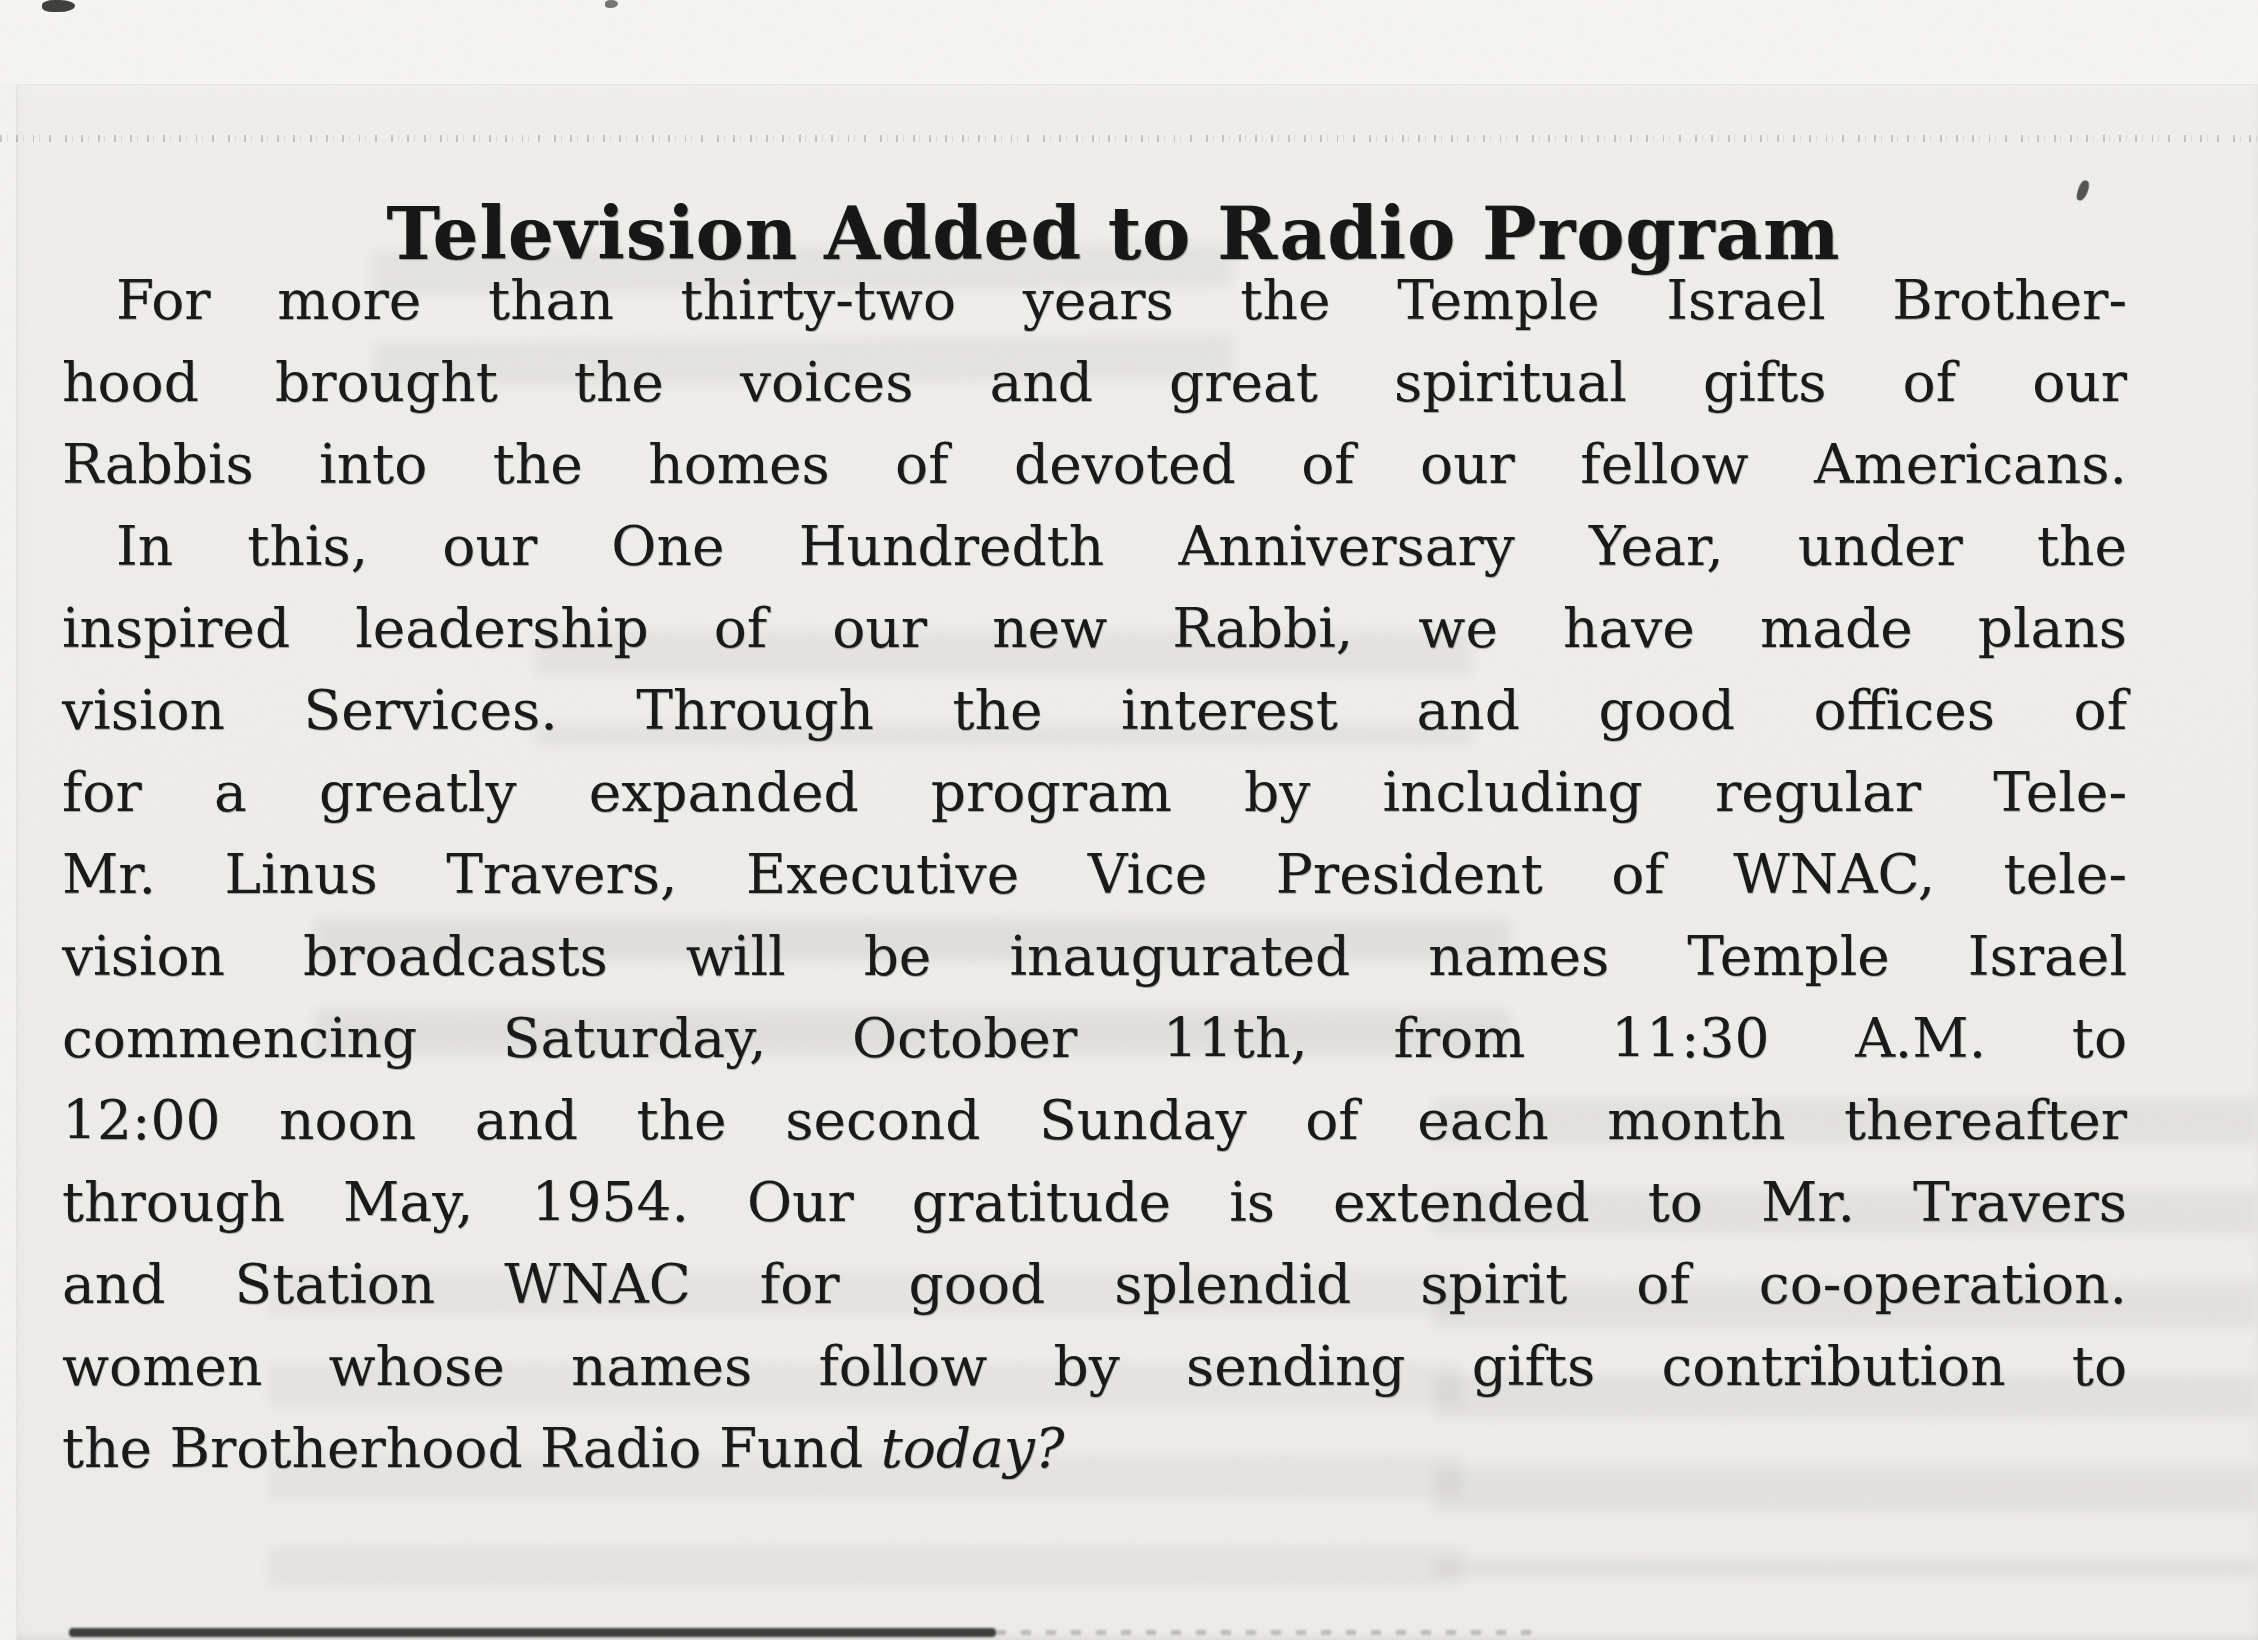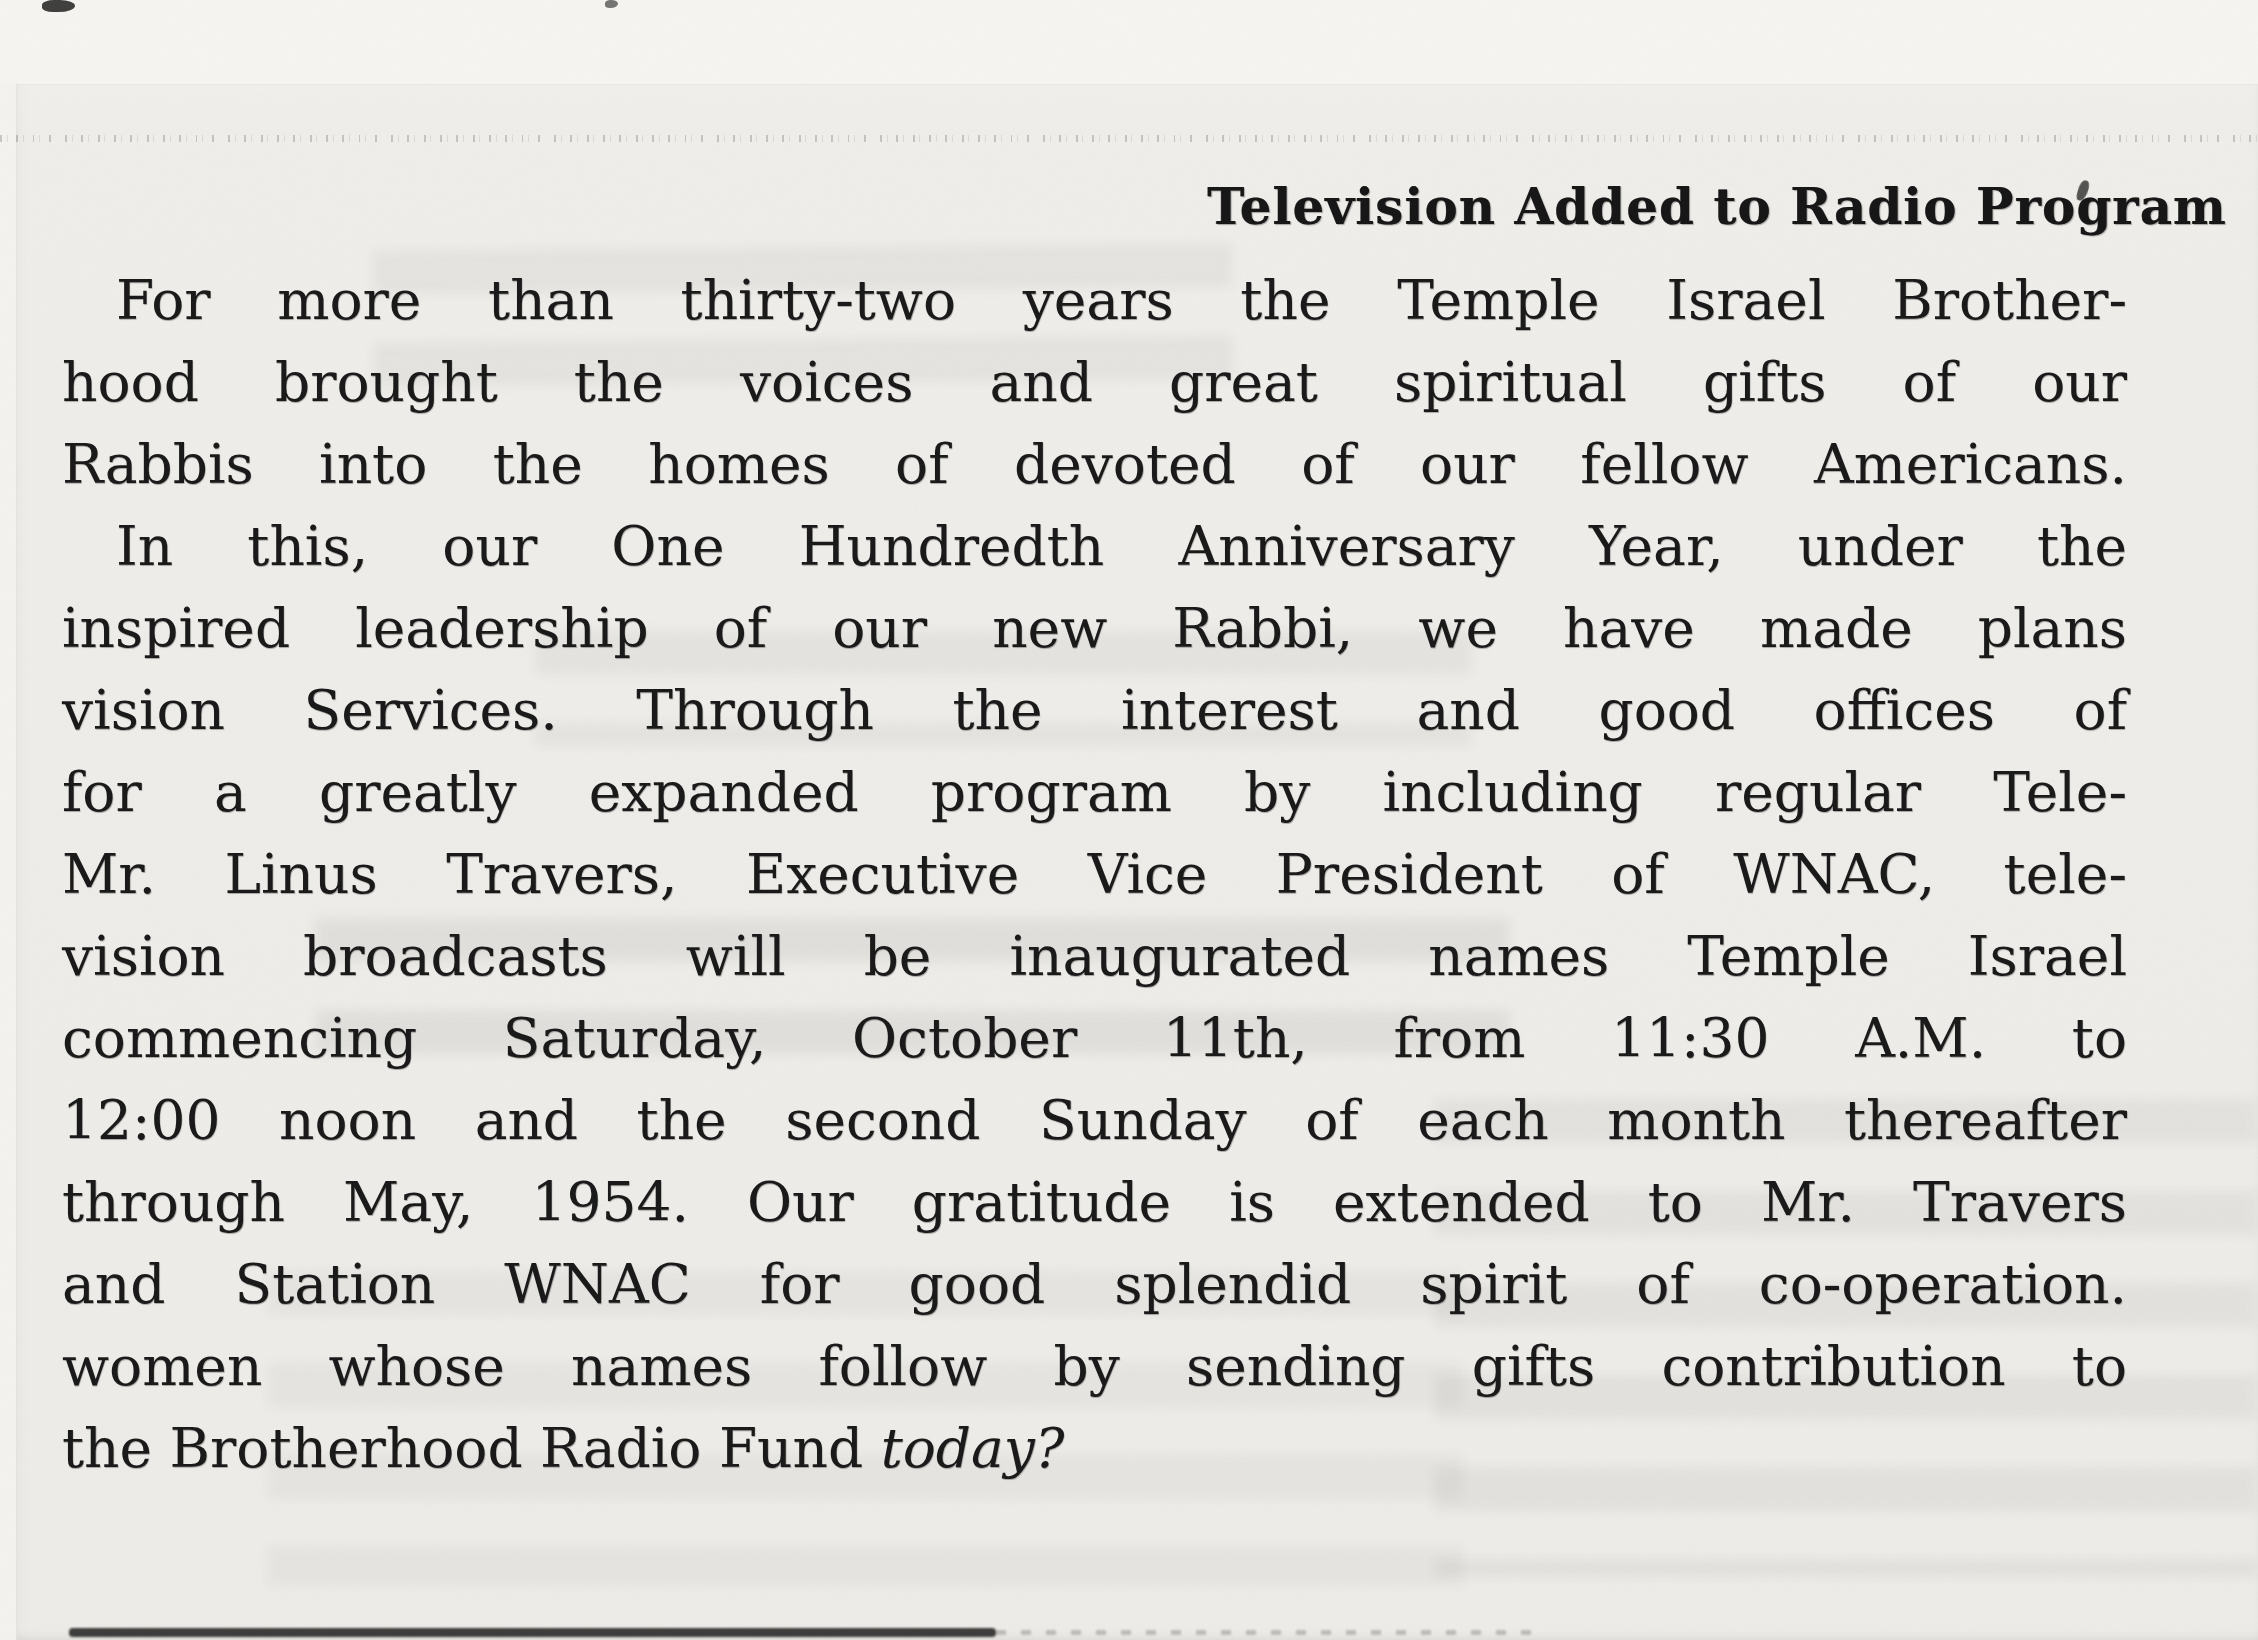--- a/index.html
+++ b/index.html
@@ -52,22 +52,22 @@
     background:#232323;filter:blur(1px);opacity:.88;border-radius:3.8px;
   }
   .bottom-rule-faint{
     position:absolute;left:996px;top:1630px;width:535px;height:4.8px;
     background:repeating-linear-gradient(90deg,rgba(30,30,30,.5) 0 9.6px,transparent 9.6px 25px);
     filter:blur(1.1px);opacity:.45;
   }
   
   .headline{
     position:absolute;left:0;top:143px;width:2227px;
-    text-align:right;
-    font-size:50px;font-weight:bold;letter-spacing:1px;
+    text-align:center;
+    font-size:72px;font-weight:bold;letter-spacing:1px;
     color:#131313;
     text-shadow:1px 1px 1px rgba(25,25,25,0.35), -0.3px 0 0.4px rgba(25,25,25,0.5);
   }
   
   .bodytext{
     position:absolute;left:62px;top:259px;width:2065px;
     font-size:55px;line-height:82px;color:#161616;
     text-shadow:0.6px 0.9px 0.7px rgba(22,22,22,0.32);
   }
   .line{text-align:justify;text-align-last:justify;white-space:normal;}

